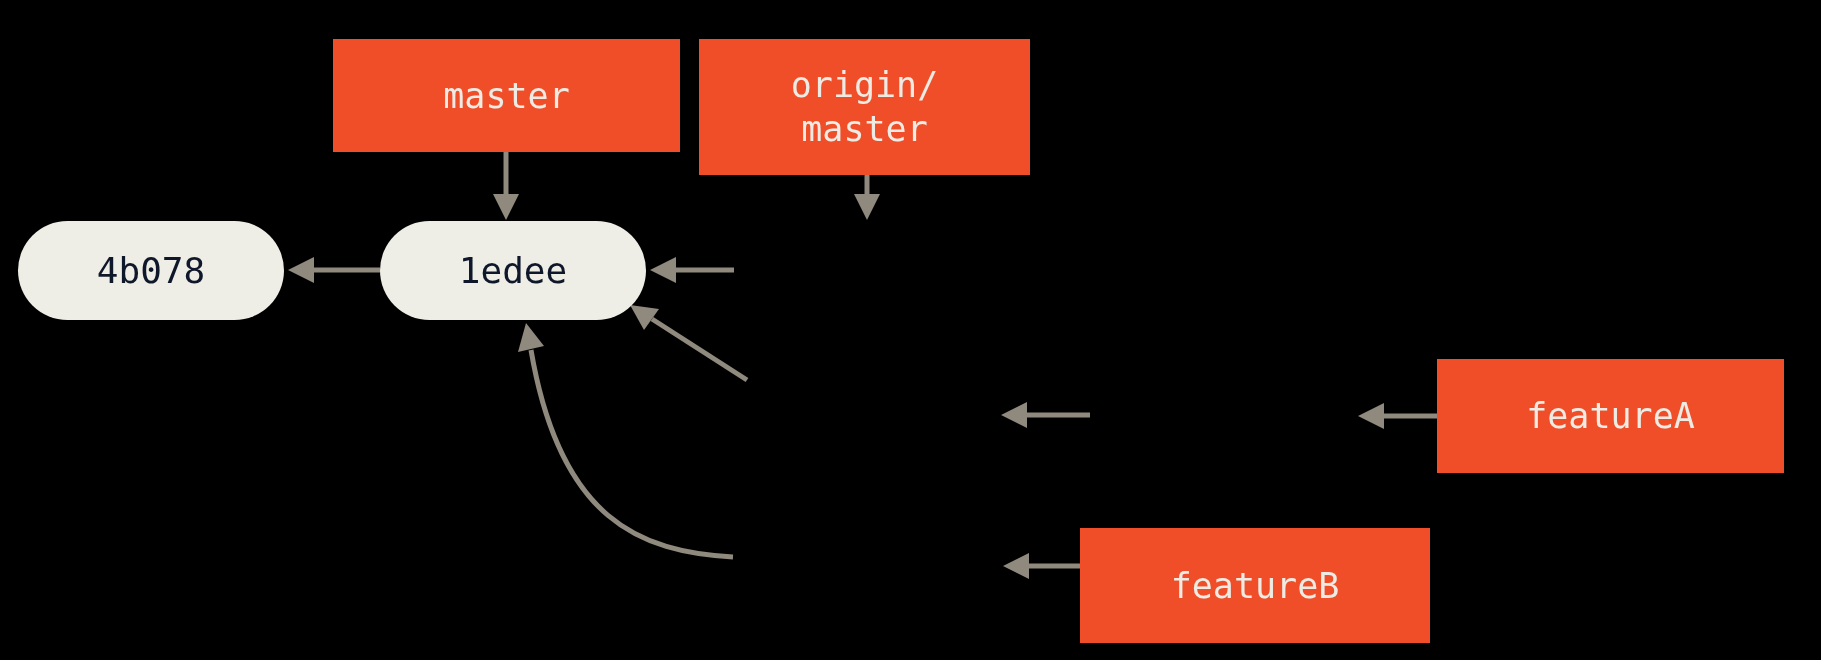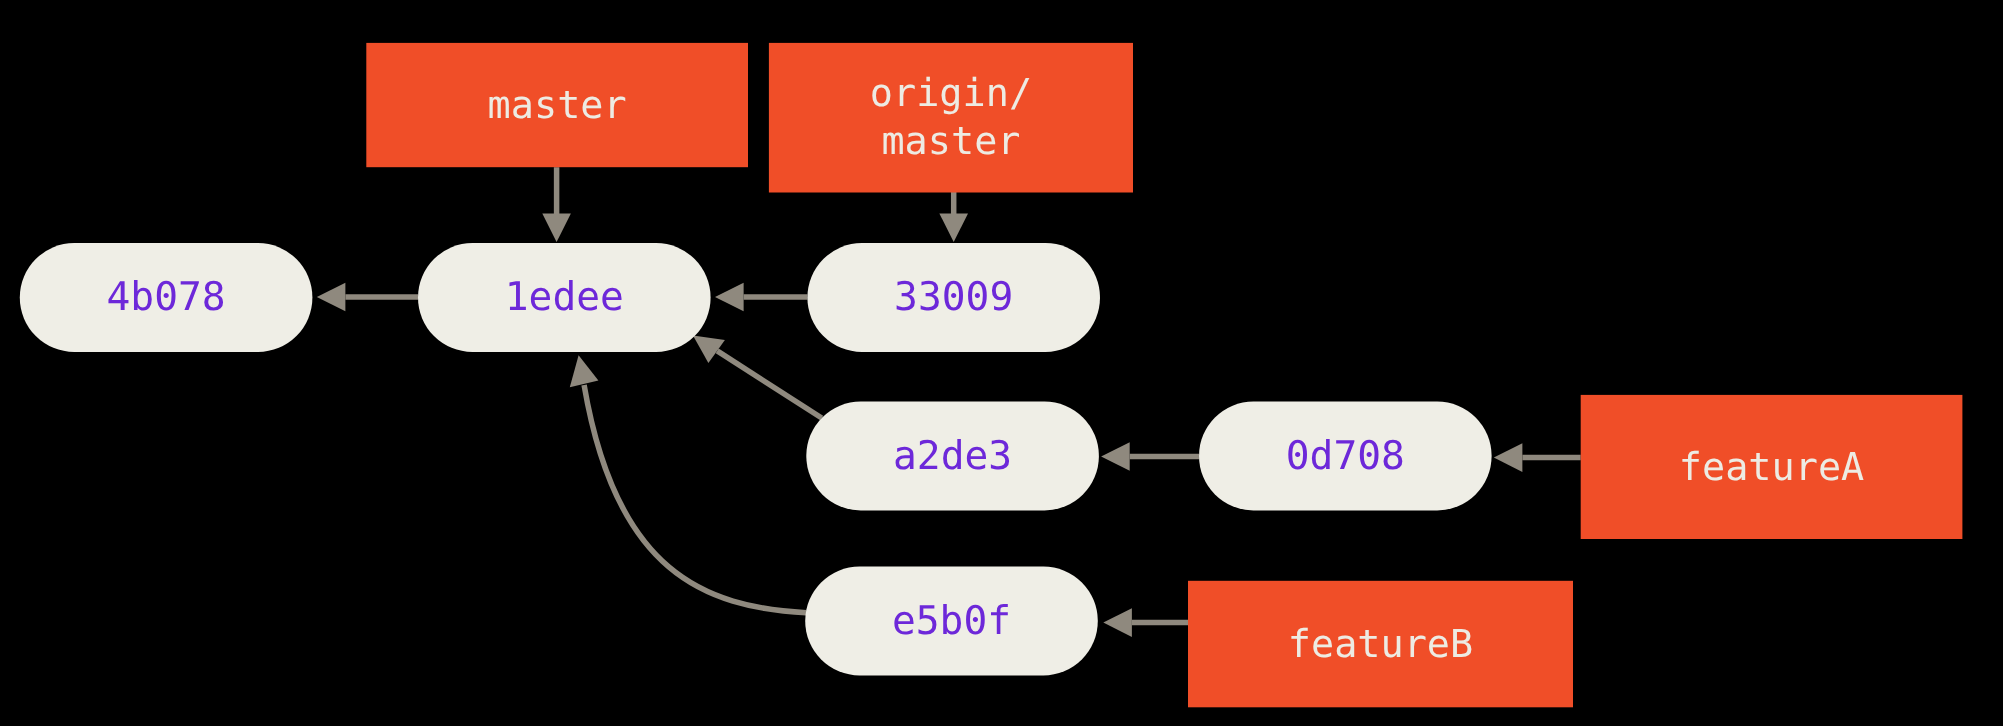--- a/index.html
+++ b/index.html
@@ -27,21 +27,21 @@
     font-size: 35px;
     line-height: 44px;
     text-align: center;
   }
   .commit-node {
     position: absolute;
     width: 266px;
     height: 99px;
     background: #efeee6;
     border-radius: 49.5px;
-    color: #6d28d9;
+    color: #0f172a;
     display: flex;
     align-items: center;
     justify-content: center;
     font-size: 36px;
   }
   #arrows {
     position: absolute;
     left: 0;
     top: 0;
     width: 1821px;
@@ -53,21 +53,21 @@
     stroke-width: 5;
     fill: none;
   }
   #arrows .head {
     fill: #8f897e;
     stroke: none;
   }
   
   #label-master        { left: 333px;  top: 39px;  width: 347px; height: 113px; }
   #label-origin-master { left: 699px;  top: 39px;  width: 331px; height: 136px; }
-  #label-featureA      { left: 1437px; top: 359px; width: 347px; height: 131px; text-align: right; }
+  #label-featureA      { left: 1437px; top: 359px; width: 347px; height: 114px; text-align: right; }
   #label-featureB      { left: 1080px; top: 528px; width: 350px; height: 115px; }
   
   #commit-4b078 { left: 18px;   top: 221px; }
   #commit-1edee { left: 380px;  top: 221px; }
   #commit-33009 { left: 734px;  top: 221px; }
   #commit-a2de3 { left: 733px;  top: 365px; }
   #commit-0d708 { left: 1090px; top: 365px; }
   #commit-e5b0f { left: 732px;  top: 515px; }
 </style>
 </head>
@@ -127,26 +127,14 @@
   <div class="branch-label" id="label-featureB">
     <span>featureB</span>
   </div>
 
   <div class="commit-node" id="commit-4b078">
     <span>4b078</span>
   </div>
   <div class="commit-node" id="commit-1edee">
     <span>1edee</span>
   </div>
-  <div class="commit-node" id="commit-33009">
-    <span>33009</span>
-  </div>
-  <div class="commit-node" id="commit-a2de3">
-    <span>a2de3</span>
-  </div>
-  <div class="commit-node" id="commit-0d708">
-    <span>0d708</span>
-  </div>
-  <div class="commit-node" id="commit-e5b0f">
-    <span>e5b0f</span>
-  </div>
 
 </div>
 
 </body></html>

